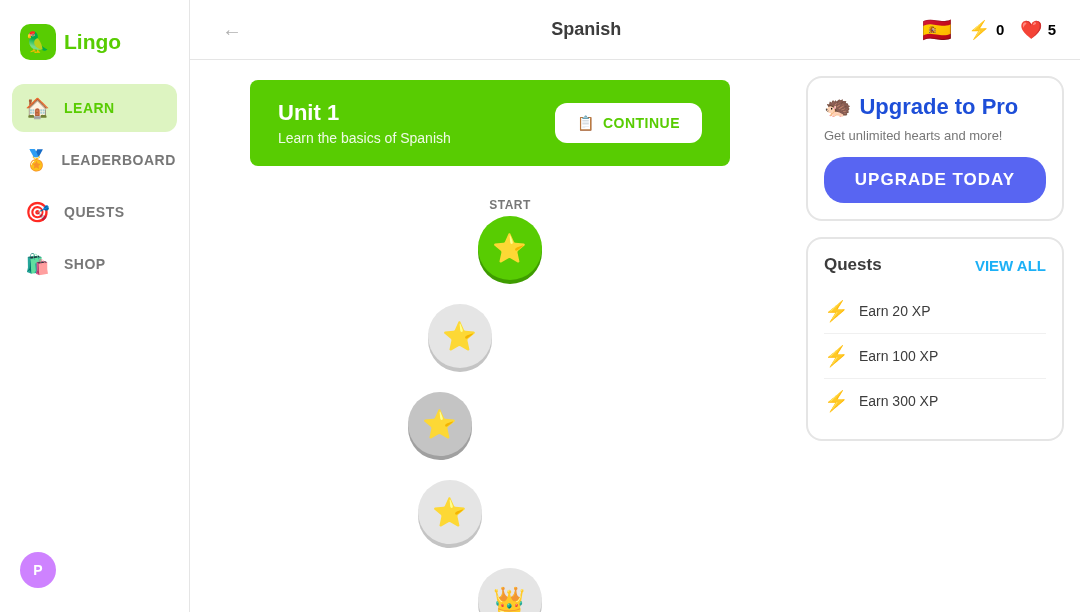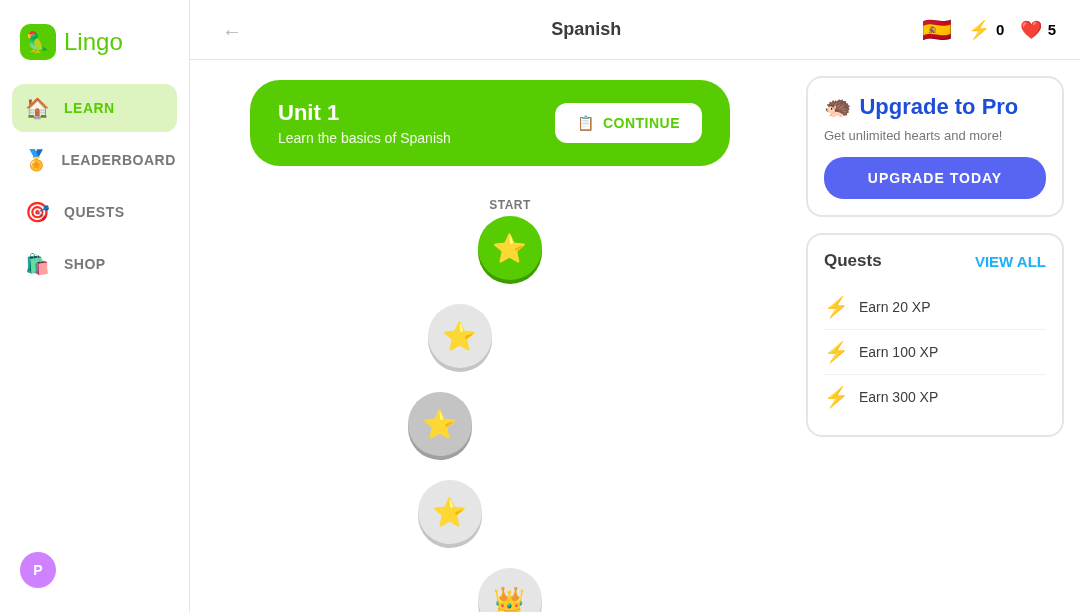--- a/index.html
+++ b/index.html
@@ -33,22 +33,22 @@
       width: 36px;
       height: 36px;
       background: #58cc02;
       border-radius: 10px;
       display: flex;
       align-items: center;
       justify-content: center;
       font-size: 20px;
     }
     .logo-text {
-      font-size: 24px;
-      font-weight: 400;
+      font-size: 21px;
+      font-weight: 700;
       color: #58cc02;
     }
     .nav-item {
       display: flex;
       align-items: center;
       gap: 12px;
       padding: 10px 12px;
       border-radius: 12px;
       cursor: pointer;
       font-size: 14px;
@@ -149,21 +149,21 @@
       padding: 20px 60px;
       display: flex;
       flex-direction: column;
       align-items: center;
     }
 
     
     .unit-banner {
       width: 100%;
       background: #58cc02;
-      border-radius: 30px;
+      border-radius: 8px;
       padding: 20px 28px;
       display: flex;
       align-items: center;
       justify-content: space-between;
       margin-bottom: 24px;
     }
     .unit-info h2 {
       color: white;
       font-size: 22px;
       font-weight: 800;
@@ -276,21 +276,21 @@
       color: #777;
       margin-bottom: 14px;
     }
     .upgrade-btn {
       width: 100%;
       background: #5865f2;
       color: white;
       border: none;
       border-radius: 20px;
       padding: 13px;
-      font-size: 14px;
+      font-size: 17px;
       font-weight: 800;
       cursor: pointer;
       text-transform: uppercase;
       letter-spacing: 1px;
     }
 
     
     .quests-card {
       border: 2px solid #e5e5e5;
       border-radius: 16px;

